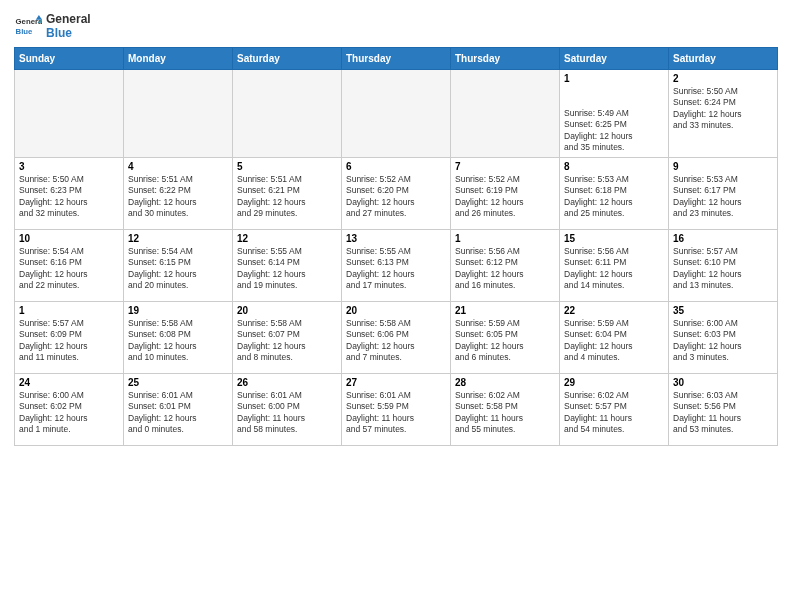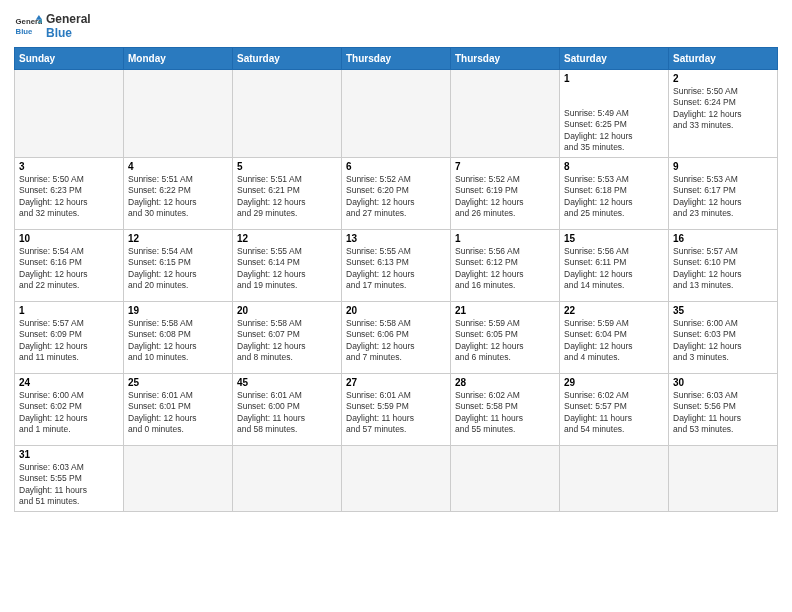--- a/index.html
+++ b/index.html
@@ -305,21 +305,21 @@
 and 1 minute.</div>
           </td>
           <td>
             <span class="day-number">25</span>
             <div class="day-info" style="white-space: pre-line;">Sunrise: 6:01 AM
 Sunset: 6:01 PM
 Daylight: 12 hours
 and 0 minutes.</div>
           </td>
           <td>
-            <span class="day-number">45</span>
+            <span class="day-number">26</span>
             <div class="day-info" style="white-space: pre-line;">Sunrise: 6:01 AM
 Sunset: 6:00 PM
 Daylight: 11 hours
 and 58 minutes.</div>
           </td>
           <td>
             <span class="day-number">27</span>
             <div class="day-info" style="white-space: pre-line;">Sunrise: 6:01 AM
 Sunset: 5:59 PM
 Daylight: 11 hours
@@ -339,31 +339,16 @@
 Daylight: 11 hours
 and 54 minutes.</div>
           </td>
           <td>
             <span class="day-number">30</span>
             <div class="day-info" style="white-space: pre-line;">Sunrise: 6:03 AM
 Sunset: 5:56 PM
 Daylight: 11 hours
 and 53 minutes.</div>
           </td>
-        </tr>
-        <tr class="row-last">
-          <td>
-            <span class="day-number">31</span>
-            <div class="day-info" style="white-space: pre-line;">Sunrise: 6:03 AM
-Sunset: 5:55 PM
-Daylight: 11 hours
-and 51 minutes.</div>
-          </td>
-          <td class="empty"></td>
-          <td class="empty"></td>
-          <td class="empty"></td>
-          <td class="empty"></td>
-          <td class="empty"></td>
-          <td class="empty"></td>
         </tr>
       </tbody>
   </table>
 </div>
 
 </body></html>

